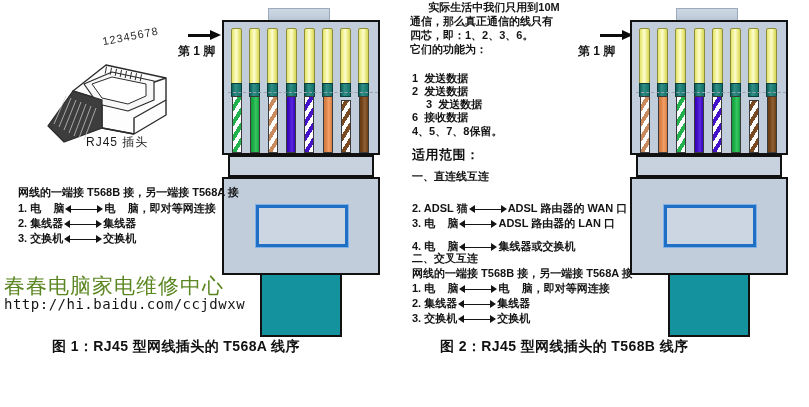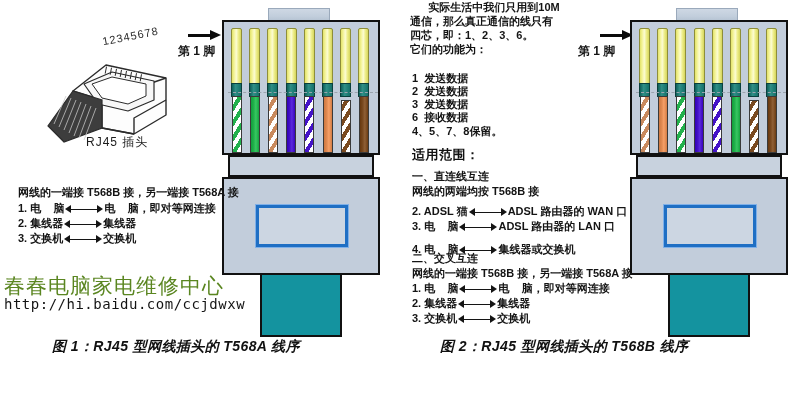--- a/index.html
+++ b/index.html
@@ -4,21 +4,21 @@
 <style>
   html,body{margin:0;padding:0;background:#ffffff;}
   body{width:809px;height:407px;position:relative;overflow:hidden;
        font-family:"Liberation Sans","DejaVu Sans",sans-serif;color:#111;}
 
   .abs{position:absolute;}
 
   
   .txt{font-size:11px;line-height:13px;white-space:pre;color:#141414;font-weight:bold;}
   .hd{font-size:13px;font-weight:bold;letter-spacing:.5px;}
-  .caption{font-size:14px;font-weight:bold;letter-spacing:.4px;font-style:italic;}
+  .caption{font-size:14px;font-weight:bold;letter-spacing:.4px;}
 
   
   .plug-wrap{width:150px;height:130px;}
   .pin-nums{font-size:11px;font-family:"Liberation Sans",sans-serif;
             letter-spacing:1px;color:#2a2a2a;transform:rotate(-11deg);}
   .plug-cap{font-size:12px;font-weight:normal;letter-spacing:1px;color:#1c1c1c;}
 
   
   .conn{position:absolute;}
   .conn .tab{position:absolute;left:46px;top:0;width:62px;height:13px;
@@ -195,33 +195,32 @@
       <div class="txt" style="line-height: 14px;">通信，那么真正通信的线只有</div>
       <div class="txt" style="line-height: 14px;">四芯，即：1、2、3、6。</div>
       <div class="txt" style="line-height: 14px;">它们的功能为：</div>
     </div>
 </div>
 
 <div class="abs" style="left:412px;top:72px;">
   <div id="f2funcs">
       <div class="txt" style="line-height: 13px;"><span>1  </span><span>发送数据</span></div>
       <div class="txt" style="line-height: 13px;"><span>2  </span><span>发送数据</span></div>
-      <div class="txt" style="line-height: 13px;"><span>3  </span><span>发送数据</span></div>
+      <div class="txt" style="line-height: 13px; margin-left: 14px;"><span>3  </span><span>发送数据</span></div>
       <div class="txt" style="line-height: 13px;"><span>6  </span><span>接收数据</span></div>
     </div>
   <div class="txt" style="margin-top:1px;">4、5、7、8保留。</div>
 </div>
 
 <div class="abs hd" style="left:412px;top:146px;">适用范围：</div>
 
 <div class="abs" style="left:412px;top:170px;width:200px;">
   <div class="txt">一、直连线互连</div>
-  <div class="txt" style="margin-top:2px;">网线的两端均按 T568B 接</div>
   <div id="f2s1items" style="margin-top:2px;">
-      <div class="txt" style="margin-top: 7px;"><span>2. </span><span>ADSL 猫</span><span class="inline-arrow"><i></i></span><span>ADSL 路由器的 WAN 口</span></div>
+      <div class="txt" style="margin-top: 19px;"><span>2. </span><span>ADSL 猫</span><span class="inline-arrow"><i></i></span><span>ADSL 路由器的 WAN 口</span></div>
       <div class="txt" style="margin-top: 2px;"><span>3. </span><span>电    脑</span><span class="inline-arrow"><i></i></span><span>ADSL 路由器的 LAN 口</span></div>
       <div class="txt" style="margin-top: 10px;"><span>4. </span><span>电    脑</span><span class="inline-arrow"><i></i></span><span>集线器或交换机</span></div>
     </div>
 </div>
 
 <div class="abs" style="left:412px;top:252px;width:210px;">
   <div class="txt">二、交叉互连</div>
   <div class="txt" style="margin-top:2px;">网线的一端接 T568B 接，另一端接 T568A 接</div>
   <div id="f2s2items" style="margin-top:2px;">
       <div class="txt" style="margin-top: 2px;"><span>1. </span><span>电    脑</span><span class="inline-arrow"><i></i></span><span>电    脑</span><span>，即对等网连接</span></div>

